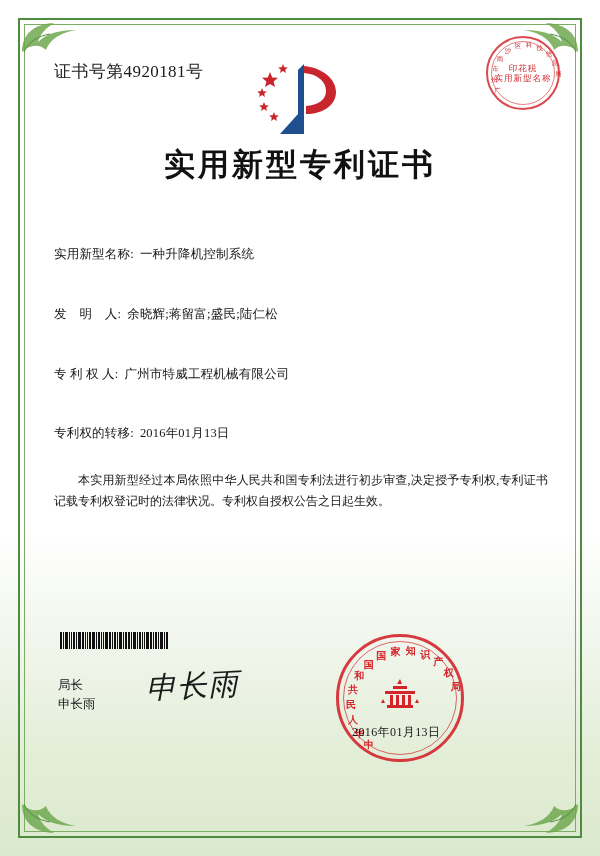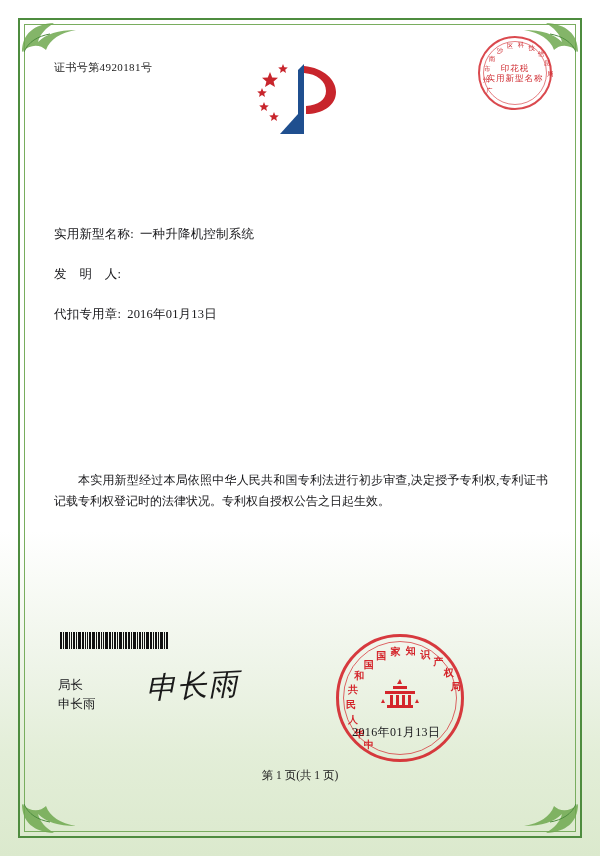--- a/index.html
+++ b/index.html
@@ -45,29 +45,29 @@
   .corner-tl { left: 20px; top: 20px; }
   .corner-tr { right: 20px; top: 20px; transform: scaleX(-1); }
   .corner-bl { left: 20px; bottom: 20px; transform: scaleY(-1); }
   .corner-br { right: 20px; bottom: 20px; transform: scale(-1,-1); }
 
   
   .cert-no {
     position: absolute;
     left: 54px;
     top: 60px;
-    font-size: 11px;
+    font-size: 17px;
     letter-spacing: 0.4px;
     color: #1b1b1b;
   }
 
   
   .seal-top {
     position: absolute;
-    right: 48px;
+    right: 40px;
     top: 36px;
     width: 74px;
     height: 74px;
   }
   .seal-top .ring {
     position: absolute;
     inset: 0;
     border: 2px solid #d3292f;
     border-radius: 50%;
     opacity: 0.85;
@@ -142,20 +142,21 @@
     align-items: flex-end;
     margin-bottom: 26px;
   }
   .field-label {
     white-space: nowrap;
     letter-spacing: 0.2px;
   }
   .field-value {
     margin-left: 6px;
     letter-spacing: 0.2px;
+    margin-top: 20px;
   }
 
   
   .paras {
     position: absolute;
     left: 54px;
     right: 52px;
     top: 470px;
     font-size: 12px;
     line-height: 21px;
@@ -328,31 +329,37 @@
       <g fill="#c8252c">
         <polygon points="30,16 32.2,21.4 38,21.8 33.6,25.5 35,31 30,27.9 25,31 26.4,25.5 22,21.8 27.8,21.4"></polygon>
         <polygon points="43,8 44.3,11.2 47.8,11.5 45.2,13.7 46,17 43,15.1 40,17 40.8,13.7 38.2,11.5 41.7,11.2"></polygon>
         <polygon points="22,32 23.3,35.2 26.8,35.5 24.2,37.7 25,41 22,39.1 19,41 19.8,37.7 17.2,35.5 20.7,35.2"></polygon>
         <polygon points="24,46 25.3,49.2 28.8,49.5 26.2,51.7 27,55 24,53.1 21,55 21.8,51.7 19.2,49.5 22.7,49.2"></polygon>
         <polygon points="34,56 35.3,59.2 38.8,59.5 36.2,61.7 37,65 34,63.1 31,65 31.8,61.7 29.2,59.5 32.7,59.2"></polygon>
       </g>
     </svg>
   </div>
 
+  <div class="title">实用新型专利证书</div>
 
   <div class="fields">
     <div class="field-row">
       <span class="field-label">实用新型名称:</span>
       <span class="field-value">一种升降机控制系统</span>
     </div>
     <div class="field-row">
       <span class="field-label">发　明　人:</span>
+      <span class="field-value">余晓辉;蒋留富;盛民;陆仁松</span>
     </div>
     <div class="field-row">
-      <span class="field-label">代扣专用章:</span>
+      <span class="field-label">专  利  权  人:</span>
+      <span class="field-value">广州市特威工程机械有限公司</span>
+    </div>
+    <div class="field-row">
+      <span class="field-label">专利权的转移:</span>
       <span class="field-value">2016年01月13日</span>
     </div>
   </div>
 
   <div class="paras">
     <p>本实用新型经过本局依照中华人民共和国专利法进行初步审查,决定授予专利权,专利证书记载专利权登记时的法律状况。专利权自授权公告之日起生效。</p>
   </div>
 
   <div class="barcode">
     <i style="width:2px"></i>
@@ -434,15 +441,14 @@
           <rect x="16" y="11" width="14" height="3"></rect>
           <polygon points="23,4 25,9 20,9"></polygon>
           <polygon points="6,24 8,28 4,28"></polygon>
           <polygon points="40,24 42,28 38,28"></polygon>
         </g>
       </svg>
     </div>
   </div>
   <div class="seal-date">2016年01月13日</div>
 
-  <div class="page-foot">第 1 页(共 1 页)</div>
 
 </div>
 
 </body></html>

